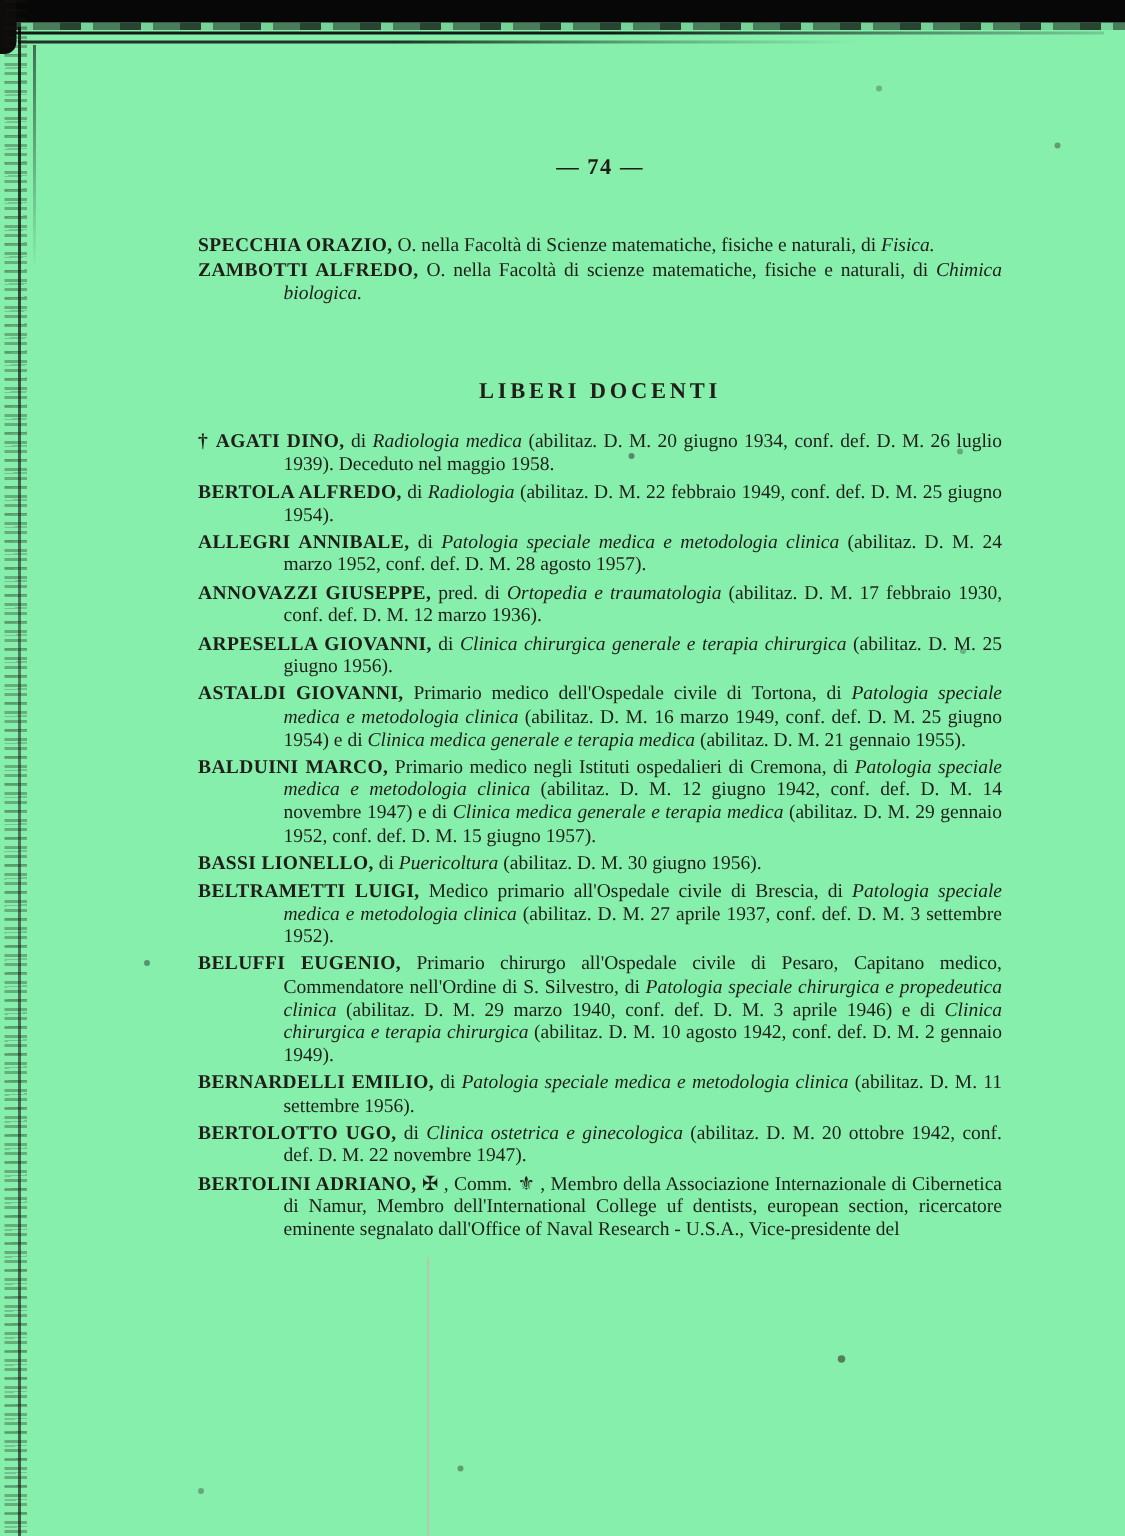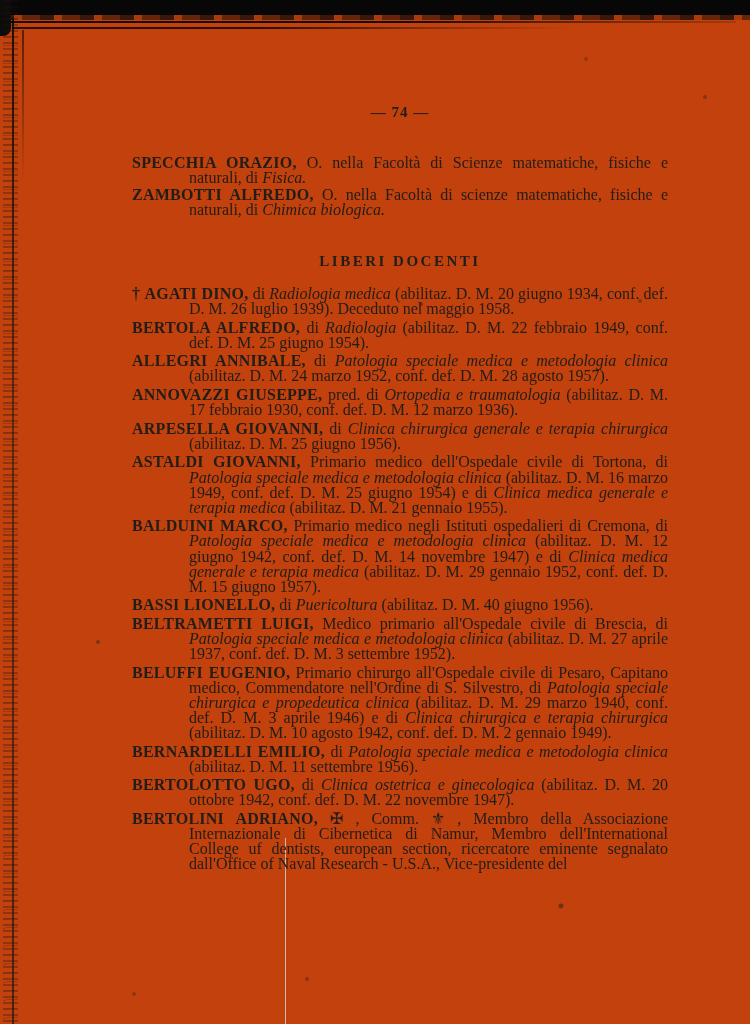--- a/index.html
+++ b/index.html
@@ -1,19 +1,19 @@
 <!DOCTYPE html>
 <html><head>
 <meta charset="utf-8">
 <style>
   html,body{margin:0;padding:0;}
   .page{
     position:relative;
     width:750px;height:1024px;
-    background:#c2410c;
+    background:#86efac;
     overflow:hidden;
     font-family:"Liberation Serif","DejaVu Serif",serif;
     color:#211e19;
   }
   
   .top-band{position:absolute;top:0;left:0;width:750px;height:15px;background:#070707;}
   .top-band-ragged{position:absolute;top:15px;left:0;width:750px;height:5px;
     background:repeating-linear-gradient(90deg,rgba(10,10,10,.75) 0 14px,rgba(10,10,10,.12) 14px 22px,rgba(10,10,10,.5) 22px 40px);
     filter:blur(.4px);}
   .frame-h1{position:absolute;top:21px;left:6px;width:730px;height:2px;
@@ -50,21 +50,21 @@
   }
   .professors{position:absolute;top:155px;left:132px;width:536px;}
   .heading{
     position:absolute;top:253px;left:132px;width:536px;
     text-align:center;font-size:15px;font-weight:700;letter-spacing:2.5px;
   }
   .docenti{position:absolute;top:286px;left:132px;width:536px;}
   p.entry{
     margin:0 0 3.5px 0;
     padding-left:57px;text-indent:-57px;
-    font-size:16px;line-height:15.1px;
+    font-size:13px;line-height:15.1px;
     text-align:justify;
   }
   .professors p.entry{margin-bottom:2px;}
   p.entry b{font-weight:700;letter-spacing:.25px;}
   p.entry i{font-style:italic;}
   .sym{font-weight:700;}
 </style>
 </head>
 <body>
 
@@ -91,21 +91,21 @@
   <div class="heading">LIBERI DOCENTI</div>
 
   <div class="docenti">
     <p class="entry"><span class="sym">† </span><b>AGATI DINO,</b><span> di </span><i>Radiologia medica</i><span> (abilitaz. D. M. 20 giugno 1934, conf. def. D. M. 26 luglio 1939). Deceduto nel maggio 1958.</span></p>
     <p class="entry"><b>BERTOLA ALFREDO,</b><span> di </span><i>Radiologia</i><span> (abilitaz. D. M. 22 febbraio 1949, conf. def. D. M. 25 giugno 1954).</span></p>
     <p class="entry"><b>ALLEGRI ANNIBALE,</b><span> di </span><i>Patologia speciale medica e metodologia clinica</i><span> (abilitaz. D. M. 24 marzo 1952, conf. def. D. M. 28 agosto 1957).</span></p>
     <p class="entry"><b>ANNOVAZZI GIUSEPPE,</b><span> pred. di </span><i>Ortopedia e traumatologia</i><span> (abilitaz. D. M. 17 febbraio 1930, conf. def. D. M. 12 marzo 1936).</span></p>
     <p class="entry"><b>ARPESELLA GIOVANNI,</b><span> di </span><i>Clinica chirurgica generale e terapia chirurgica</i><span> (abilitaz. D. M. 25 giugno 1956).</span></p>
     <p class="entry"><b>ASTALDI GIOVANNI,</b><span> Primario medico dell'Ospedale civile di Tortona, di </span><i>Patologia speciale medica e metodologia clinica</i><span> (abilitaz. D. M. 16 marzo 1949, conf. def. D. M. 25 giugno 1954) e di </span><i>Clinica medica generale e terapia medica</i><span> (abilitaz. D. M. 21 gennaio 1955).</span></p>
     <p class="entry"><b>BALDUINI MARCO,</b><span> Primario medico negli Istituti ospedalieri di Cremona, di </span><i>Patologia speciale medica e metodologia clinica</i><span> (abilitaz. D. M. 12 giugno 1942, conf. def. D. M. 14 novembre 1947) e di </span><i>Clinica medica generale e terapia medica</i><span> (abilitaz. D. M. 29 gennaio 1952, conf. def. D. M. 15 giugno 1957).</span></p>
-    <p class="entry"><b>BASSI LIONELLO,</b><span> di </span><i>Puericoltura</i><span> (abilitaz. D. M. 40 giugno 1956).</span></p>
+    <p class="entry"><b>BASSI LIONELLO,</b><span> di </span><i>Puericoltura</i><span> (abilitaz. D. M. 30 giugno 1956).</span></p>
     <p class="entry"><b>BELTRAMETTI LUIGI,</b><span> Medico primario all'Ospedale civile di Brescia, di </span><i>Patologia speciale medica e metodologia clinica</i><span> (abilitaz. D. M. 27 aprile 1937, conf. def. D. M. 3 settembre 1952).</span></p>
     <p class="entry"><b>BELUFFI EUGENIO,</b><span> Primario chirurgo all'Ospedale civile di Pesaro, Capitano medico, Commendatore nell'Ordine di S. Silvestro, di </span><i>Patologia speciale chirurgica e propedeutica clinica</i><span> (abilitaz. D. M. 29 marzo 1940, conf. def. D. M. 3 aprile 1946) e di </span><i>Clinica chirurgica e terapia chirurgica</i><span> (abilitaz. D. M. 10 agosto 1942, conf. def. D. M. 2 gennaio 1949).</span></p>
     <p class="entry"><b>BERNARDELLI EMILIO,</b><span> di </span><i>Patologia speciale medica e metodologia clinica</i><span> (abilitaz. D. M. 11 settembre 1956).</span></p>
     <p class="entry"><b>BERTOLOTTO UGO,</b><span> di </span><i>Clinica ostetrica e ginecologica</i><span> (abilitaz. D. M. 20 ottobre 1942, conf. def. D. M. 22 novembre 1947).</span></p>
     <p class="entry"><b>BERTOLINI ADRIANO,</b><span> ✠ , Comm. ⚜ , Membro della Associazione Internazionale di Cibernetica di Namur, Membro dell'International College uf dentists, european section, ricercatore eminente segnalato dall'Office of Naval Research - U.S.A., Vice-presidente del</span></p>
   </div>
 
 </div>
 
 </body></html>

